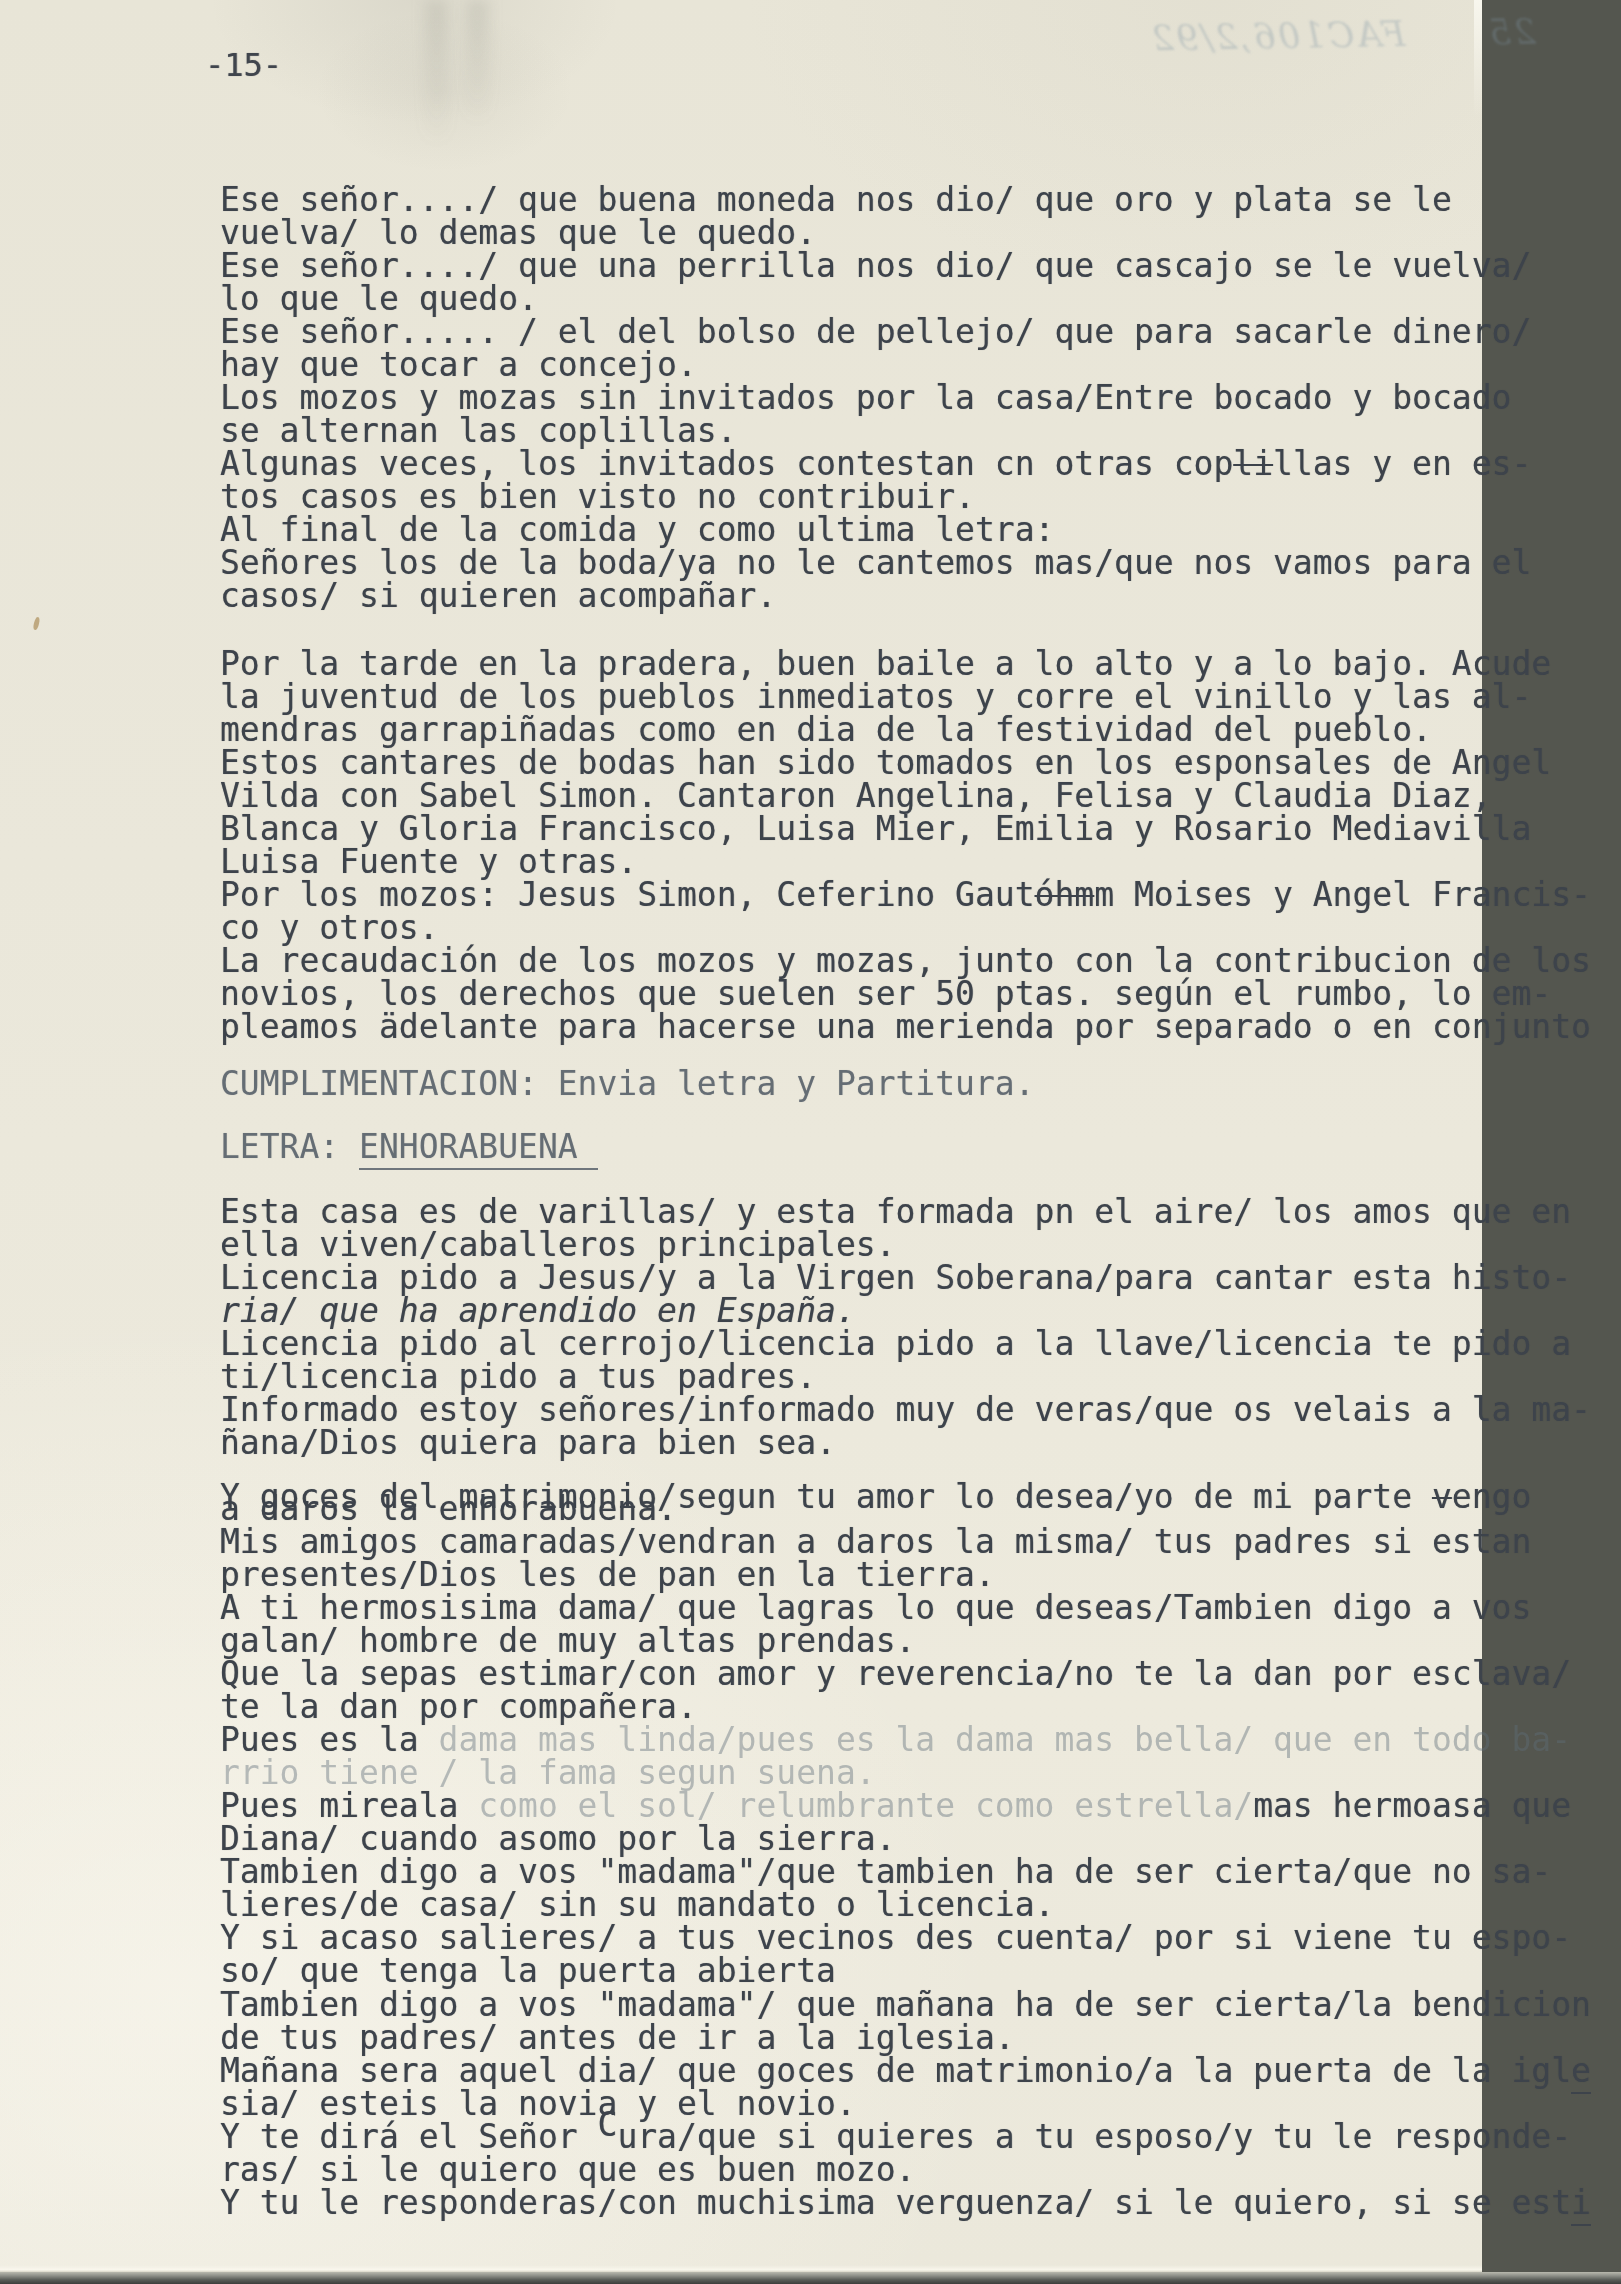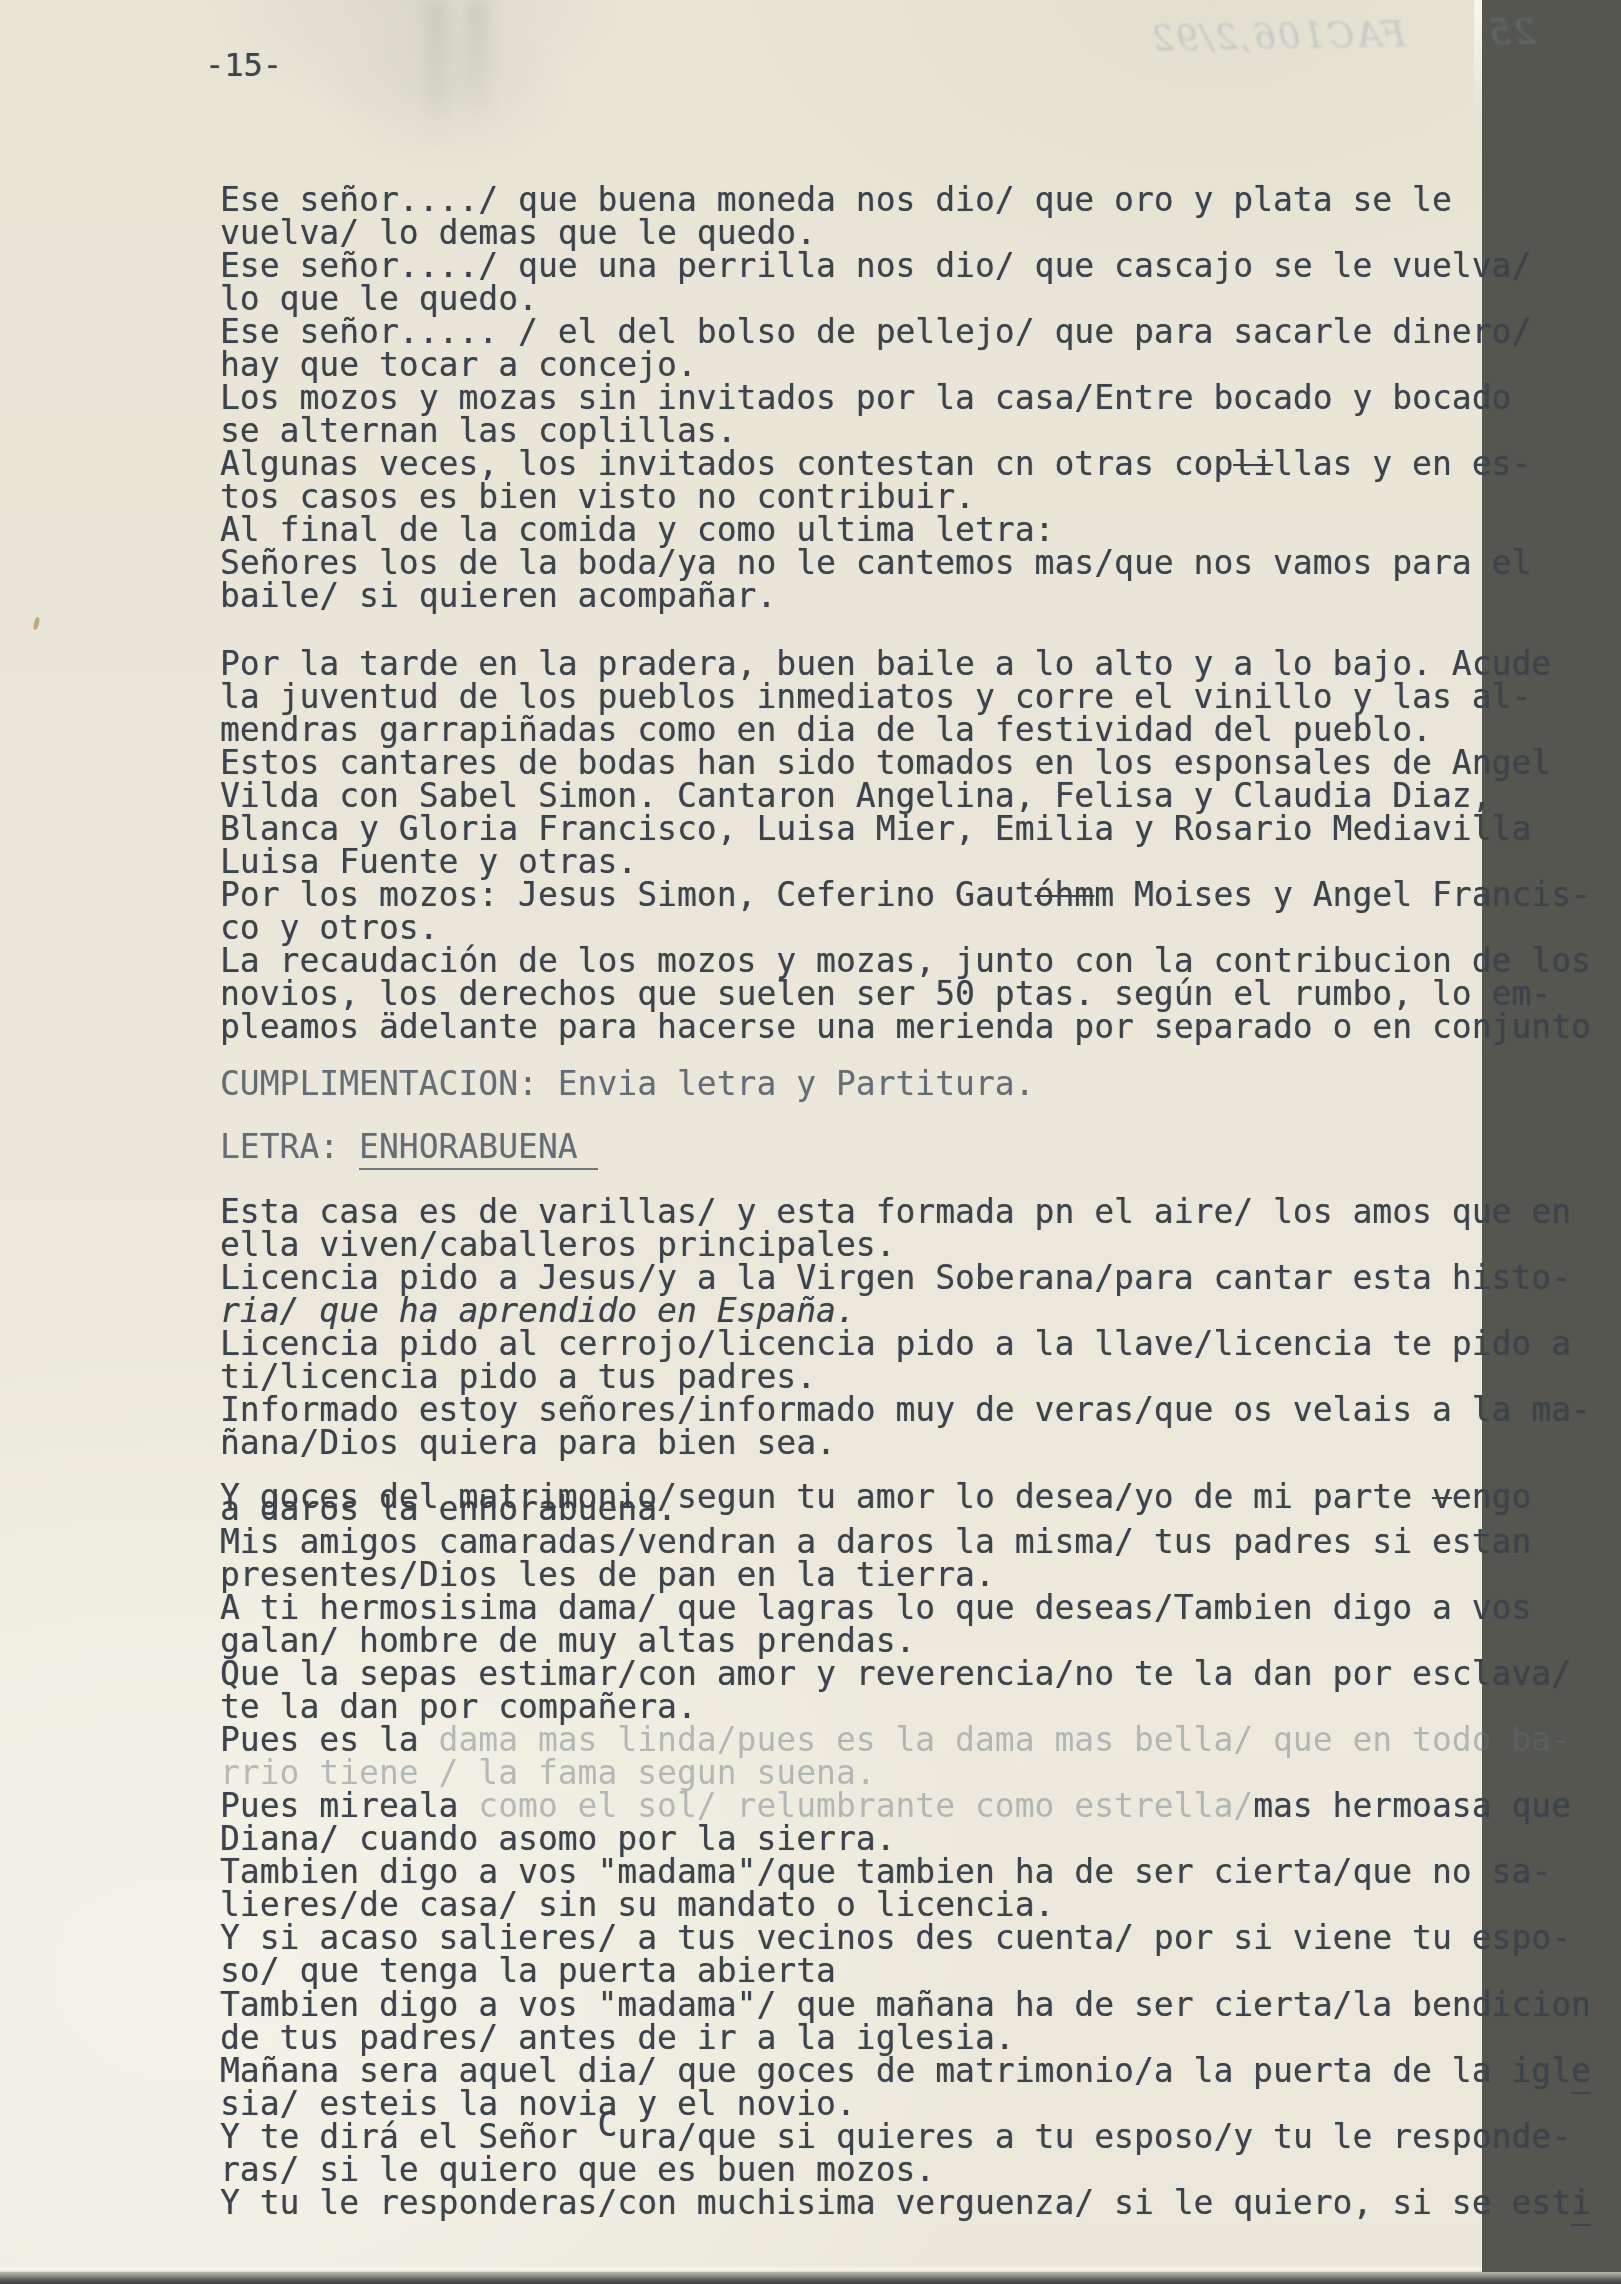--- a/index.html
+++ b/index.html
@@ -81,21 +81,21 @@
       <div class="tline" style="top: 249px; left: 220px;"><span>Ese señor..../ que una perrilla nos dio/ que cascajo se le vuelva/</span></div>
       <div class="tline" style="top: 282px; left: 220px;"><span>lo que le quedo.</span></div>
       <div class="tline" style="top: 315px; left: 220px;"><span>Ese señor..... / el del bolso de pellejo/ que para sacarle dinero/</span></div>
       <div class="tline" style="top: 348px; left: 220px;"><span>hay que tocar a concejo.</span></div>
       <div class="tline" style="top: 381px; left: 220px;"><span>Los mozos y mozas sin invitados por la casa/Entre bocado y bocado</span></div>
       <div class="tline" style="top: 414px; left: 220px; text-align: center;"><span>se alternan las coplillas.</span></div>
       <div class="tline" style="top: 447px; left: 220px;"><span>Algunas veces, los invitados contestan cn otras cop</span><span class="strike">li</span><span>llas y en es-</span></div>
       <div class="tline" style="top: 480px; left: 220px;"><span>tos casos es bien visto no contribuir.</span></div>
       <div class="tline" style="top: 513px; left: 220px;"><span>Al final de la comida y como ultima letra:</span></div>
       <div class="tline" style="top: 546px; left: 220px;"><span>Señores los de la boda/ya no le cantemos mas/que nos vamos para el</span></div>
-      <div class="tline" style="top: 579px; left: 220px;"><span>baile/ si quieren acompañar.</span></div>
+      <div class="tline" style="top: 579px; left: 220px;"><span>casos/ si quieren acompañar.</span></div>
       <div class="tline" style="top: 647px; left: 220px;"><span>Por la tarde en la pradera, buen baile a lo alto y a lo bajo. Acude</span></div>
       <div class="tline" style="top: 680px; left: 220px;"><span>la juventud de los pueblos inmediatos y corre el vinillo y las al-</span></div>
       <div class="tline" style="top: 713px; left: 220px;"><span>mendras garrapiñadas como en dia de la festividad del pueblo.</span></div>
       <div class="tline" style="top: 746px; left: 220px;"><span>Estos cantares de bodas han sido tomados en los esponsales de Angel</span></div>
       <div class="tline" style="top: 779px; left: 220px;"><span>Vilda con Sabel Simon. Cantaron Angelina, Felisa y Claudia Diaz,</span></div>
       <div class="tline" style="top: 812px; left: 220px;"><span>Blanca y Gloria Francisco, Luisa Mier, Emilia y Rosario Mediavilla</span></div>
       <div class="tline" style="top: 845px; left: 220px;"><span>Luisa Fuente y otras.</span></div>
       <div class="tline" style="top: 878px; left: 220px;"><span>Por los mozos: Jesus Simon, Ceferino Gaut</span><span class="strike">óhm</span><span>m Moises y Angel Francis-</span></div>
       <div class="tline" style="top: 911px; left: 220px;"><span>co y otros.</span></div>
       <div class="tline" style="top: 944px; left: 220px;"><span>La recaudación de los mozos y mozas, junto con la contribucion de los</span></div>
@@ -125,19 +125,19 @@
       <div class="tline" style="top: 1822px; left: 220px;"><span>Diana/ cuando asomo por la sierra.</span></div>
       <div class="tline" style="top: 1855px; left: 220px;"><span>Tambien digo a vos "madama"/que tambien ha de ser cierta/que no sa-</span></div>
       <div class="tline" style="top: 1888px; left: 220px;"><span>lieres/de casa/ sin su mandato o licencia.</span></div>
       <div class="tline" style="top: 1921px; left: 220px;"><span>Y si acaso salieres/ a tus vecinos des cuenta/ por si viene tu espo-</span></div>
       <div class="tline" style="top: 1954px; left: 220px;"><span>so/ que tenga la puerta abierta</span></div>
       <div class="tline" style="top: 1988px; left: 220px;"><span>Tambien digo a vos "madama"/ que mañana ha de ser cierta/la bendicion</span></div>
       <div class="tline" style="top: 2021px; left: 220px;"><span>de tus padres/ antes de ir a la iglesia.</span></div>
       <div class="tline" style="top: 2054px; left: 220px;"><span>Mañana sera aquel dia/ que goces de matrimonio/a la puerta de la igl</span><span class="uline">e</span></div>
       <div class="tline" style="top: 2087px; left: 220px;"><span>sia/ esteis la novia y el novio.</span></div>
       <div class="tline" style="top: 2120px; left: 220px;"><span>Y te dirá el Señor </span><span class="sup">C</span><span>ura/que si quieres a tu esposo/y tu le responde-</span></div>
-      <div class="tline" style="top: 2153px; left: 220px;"><span>ras/ si le quiero que es buen mozos.</span></div>
+      <div class="tline" style="top: 2153px; left: 220px;"><span>ras/ si le quiero que es buen mozo.</span></div>
       <div class="tline" style="top: 2186px; left: 220px;"><span>Y tu le responderas/con muchisima verguenza/ si le quiero, si se est</span><span class="uline">i</span></div>
     </div>
 </div>
 
 <div class="bottom-edge"></div>
 
 
 </body></html>

